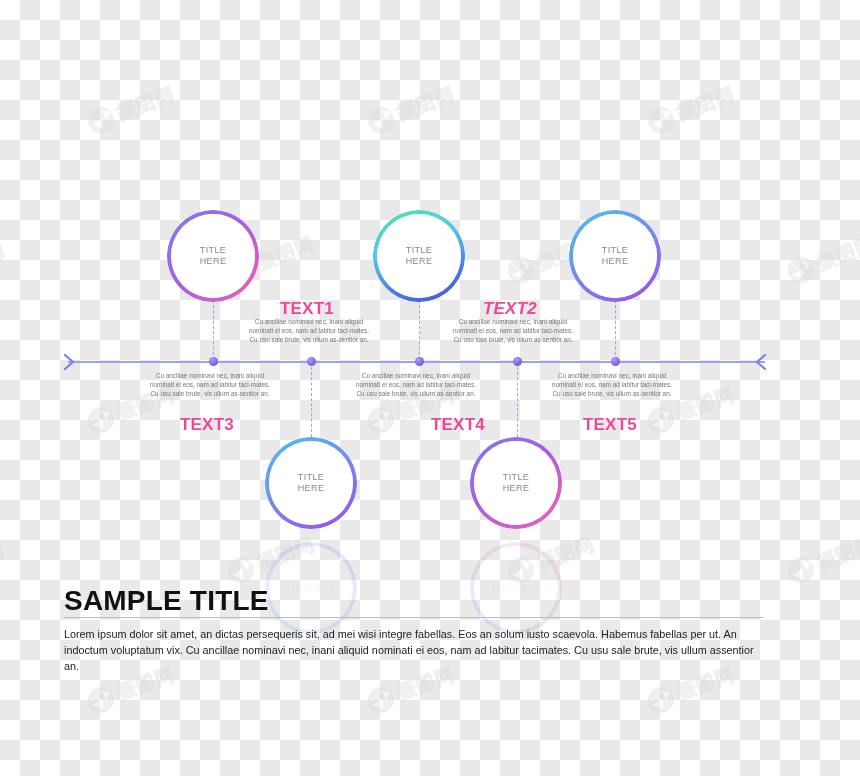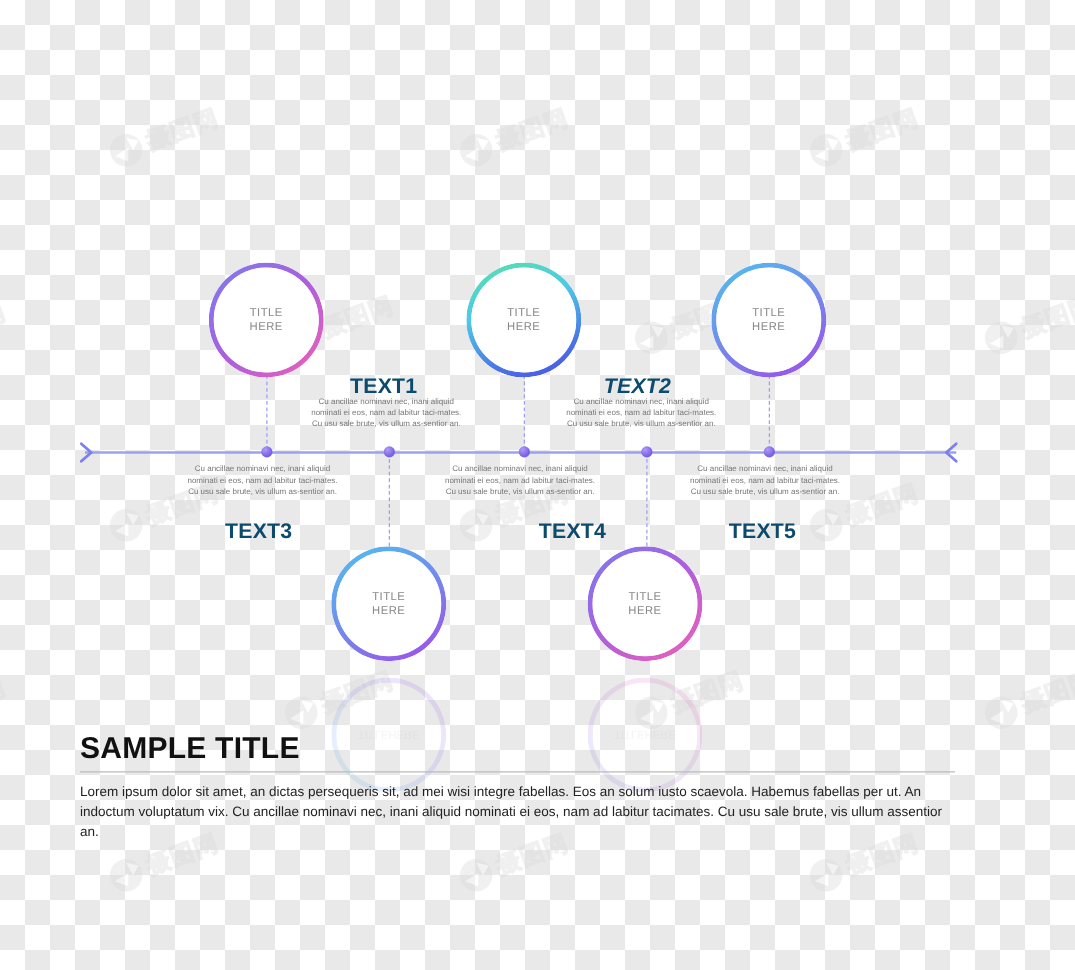--- a/index.html
+++ b/index.html
@@ -182,41 +182,41 @@
     position: absolute;
     width: 0;
     border-left: 1px dashed #9aa2ee;
   }
 
   
   .tb-heading {
     position: absolute;
     font-size: 17px;
     font-weight: bold;
-    color: #0c4a6e;
+    color: #ec4899;
     letter-spacing: 0.2px;
     font-family: "Liberation Sans", sans-serif;
     white-space: nowrap;
   }
   .tb-body {
     position: absolute;
     width: 128px;
     font-size: 6.4px;
     line-height: 9.2px;
     color: #777777;
     text-align: center;
     font-family: "Liberation Sans", sans-serif;
   }
 
   
   #sample-title {
     position: absolute;
     left: 64px;
     top: 585px;
-    font-size: 24px;
+    font-size: 28px;
     font-weight: bold;
     letter-spacing: 0.2px;
     color: #111111;
     font-family: "Liberation Sans", sans-serif;
   }
   #sample-divider {
     position: absolute;
     left: 64px;
     top: 617px;
     width: 700px;

